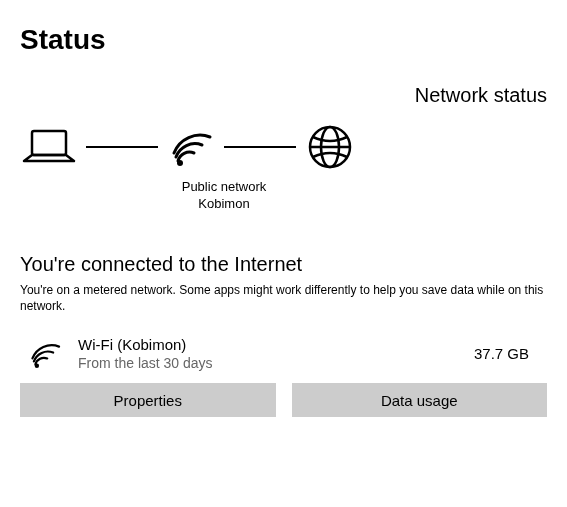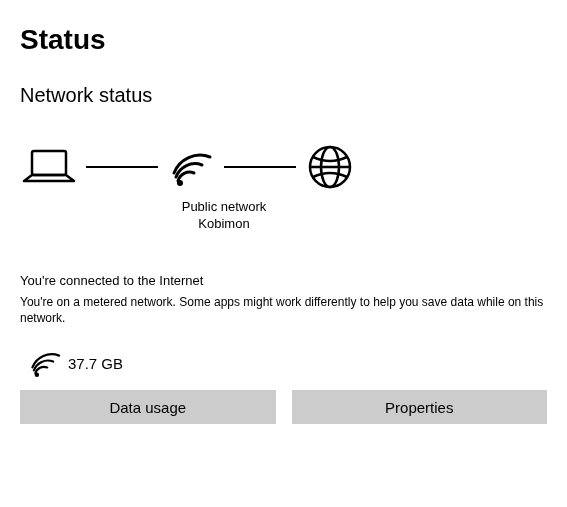--- a/index.html
+++ b/index.html
@@ -12,21 +12,22 @@
     width: 567px;
   }
   .page-title {
     font-size: 28px;
     font-weight: 600;
     margin: 4px 0 28px 0;
   }
   .section-title {
     font-size: 20px;
     font-weight: 400;
-    margin: 0 0 36px 0;
+    margin: 0 0 16px 0;
+    text-align: right;
   }
   .diagram-row {
     display: flex;
     align-items: center;
     gap: 10px;
     margin: 0 0 8px 2px;
   }
   .diag-icon { display: flex; align-items: center; justify-content: center; }
   .line {
     height: 2px;
@@ -36,21 +37,21 @@
   .diagram-labels {
     text-align: center;
     font-size: 13px;
     line-height: 1.3;
     margin-left: 144px;
     width: 120px;
     margin-bottom: 40px;
     color: #000;
   }
   .connected-title {
-    font-size: 13px;
+    font-size: 20px;
     font-weight: 400;
     margin: 0 0 6px 0;
   }
   .connected-desc {
     font-size: 12px;
     line-height: 1.35;
     margin: 0 0 22px 0;
   }
   .conn-row {
     display: flex;
@@ -126,19 +127,23 @@
 
 <div class="conn-row">
   <span class="conn-icon">
     <svg width="34" height="30" viewBox="0 0 46 40">
       <path d="M6 26 A28 28 0 0 1 42 10" fill="none" stroke="#000" stroke-width="3" stroke-linecap="round"></path>
       <path d="M8 30 A20 20 0 0 1 34 18" fill="none" stroke="#000" stroke-width="3" stroke-linecap="round"></path>
       <path d="M10 34 A12 12 0 0 1 26 26" fill="none" stroke="#000" stroke-width="3" stroke-linecap="round"></path>
       <circle cx="12" cy="36" r="3" fill="#000"></circle>
     </svg>
   </span>
+  <div class="conn-text">
+    <div class="conn-name">Wi-Fi (Kobimon)</div>
+    <div class="conn-sub">From the last 30 days</div>
+  </div>
   <div class="conn-usage">37.7 GB</div>
 </div>
 
 <div class="button-row">
+  <button class="btn">Properties</button>
   <button class="btn">Data usage</button>
-  <button class="btn">Properties</button>
 </div>
 
 </body></html>

